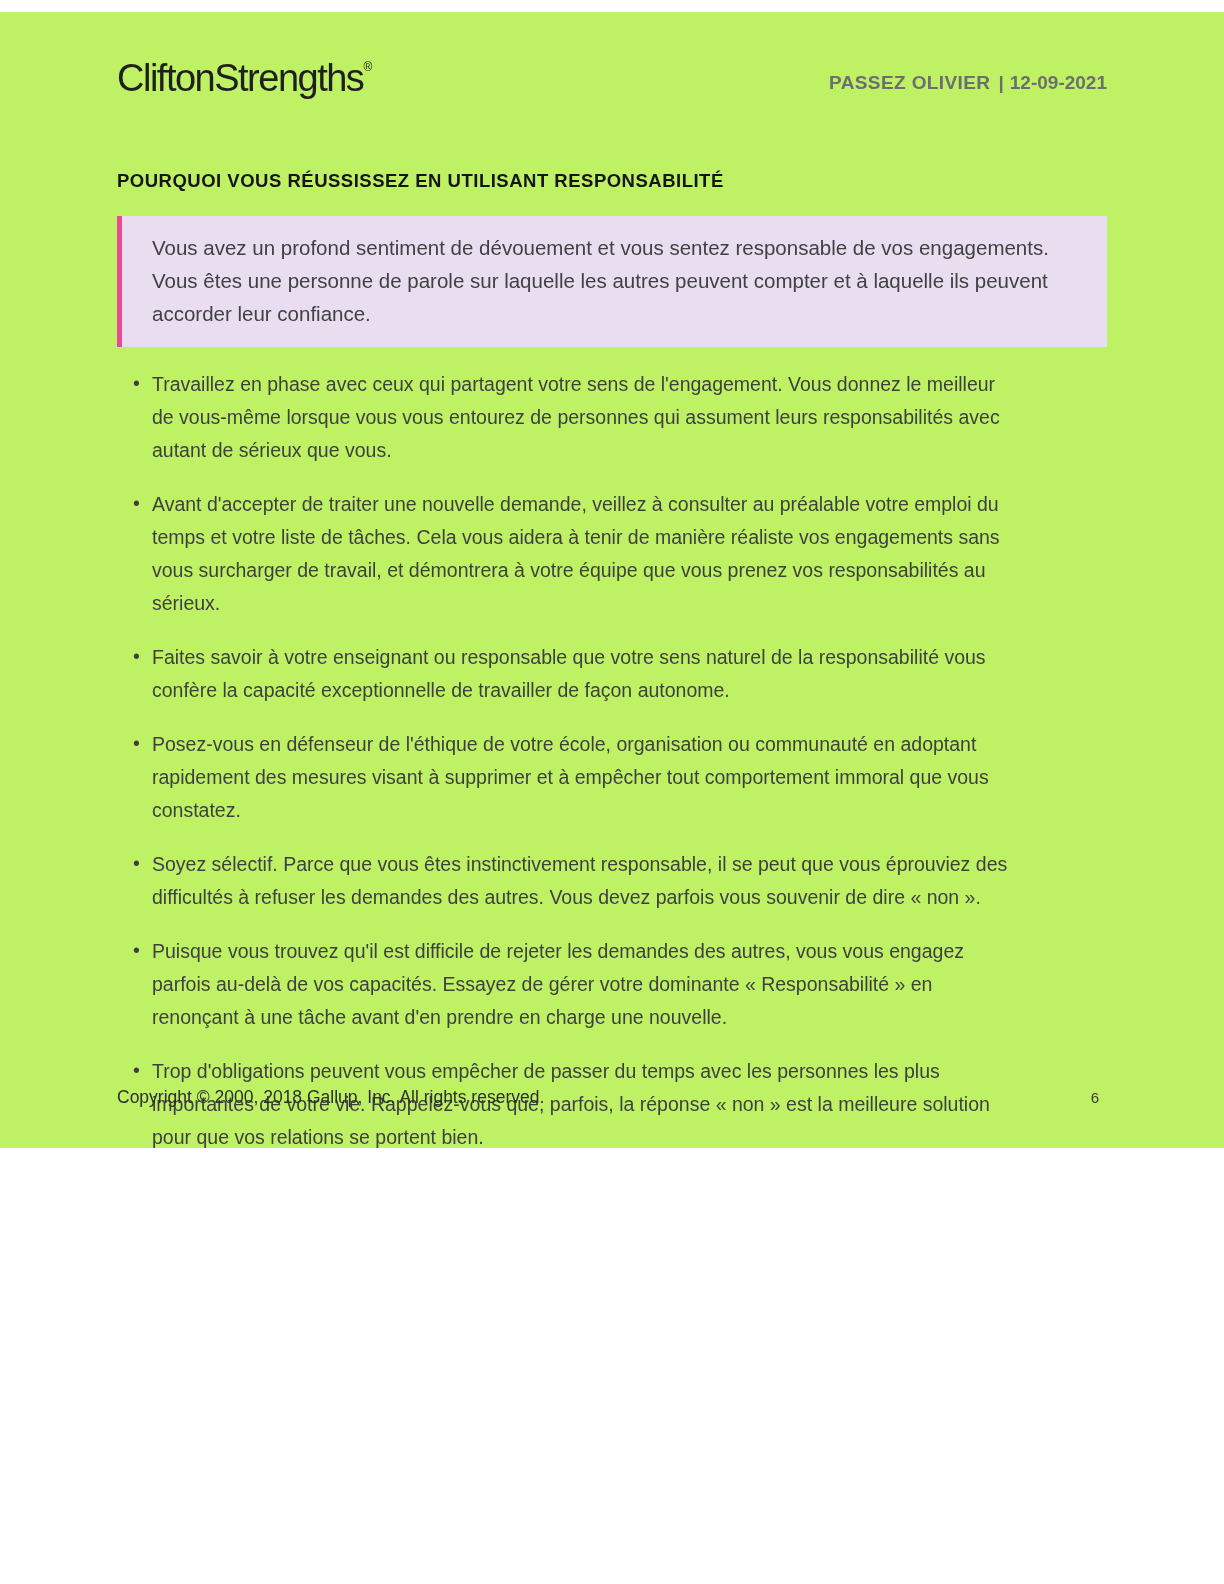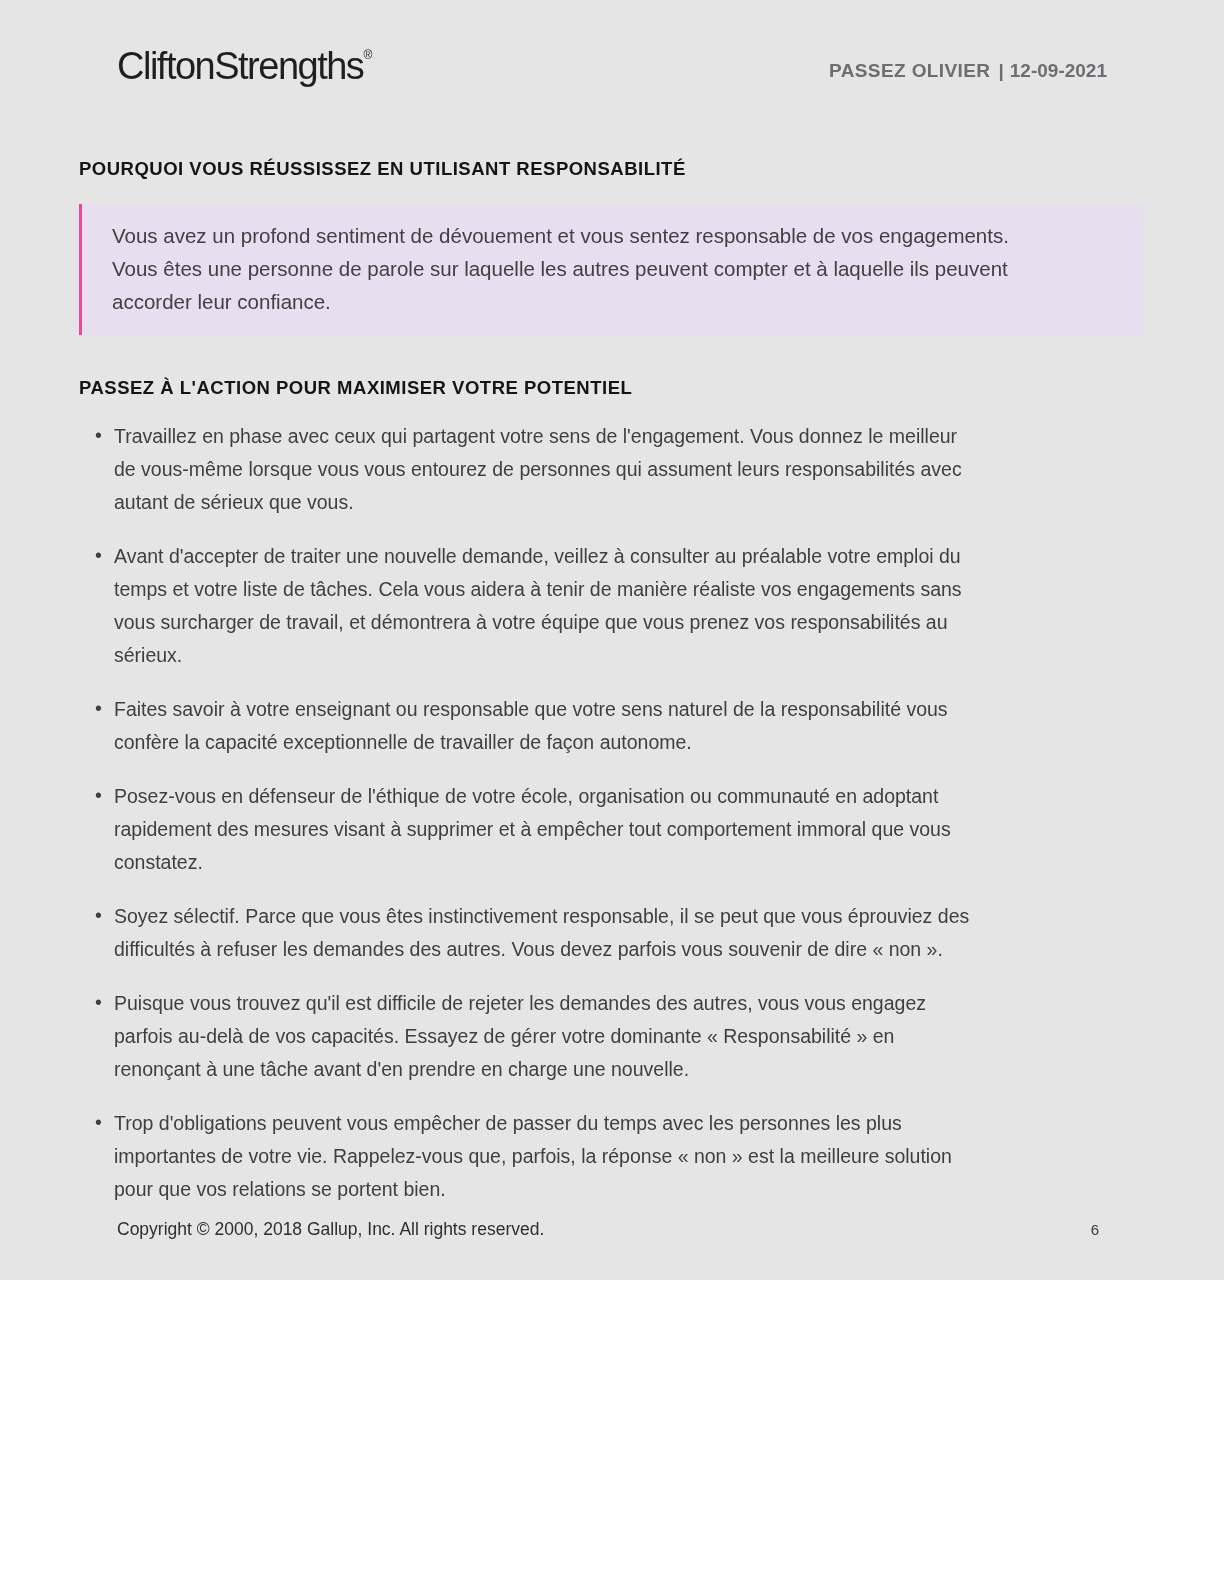--- a/index.html
+++ b/index.html
@@ -2,23 +2,23 @@
 <html lang="fr"><head>
 <meta charset="utf-8">
 <style>
   * { box-sizing: border-box; }
   html, body { margin: 0; padding: 0; background: #ffffff; }
   body { font-family: "Liberation Sans", sans-serif; }
 
   .page {
     position: relative;
     width: 1224px;
-    height: 1280px;
-    margin: 0 auto;
-    background: #e5e5e5;
+    height: 1136px;
+    margin: 12px auto;
+    background: #bef264;
     overflow: hidden;
   }
 
   
   .header {
     display: flex;
     justify-content: space-between;
     align-items: flex-start;
     padding: 46px 117px 0 117px;
   }
@@ -39,37 +39,37 @@
     margin-top: 14px;
     font-size: 19px;
     color: #6d6e71;
     white-space: nowrap;
   }
   .header-meta .person { font-weight: 700; letter-spacing: 0.4px; }
   .header-meta .divider { font-weight: 700; margin: 0 6px 0 8px; }
   .header-meta .date { font-weight: 700; }
 
   
-  .content { padding: 0 79px; }
+  .content { padding: 0 117px; }
 
   .section-title {
     margin: 0;
     font-size: 18.5px;
     font-weight: 700;
     color: #151517;
     letter-spacing: 0.5px;
   }
   .title-why { margin-top: 70px; }
   .title-action { margin-top: 42px; }
   .title-blindspots { margin-top: 36px; }
 
   .quote-box {
     margin-top: 24px;
     background: #e9def0;
-    border-left: 3px solid #ec4899;
+    border-left: 5px solid #ec4899;
     padding: 15px 28px 17px 30px;
   }
   .quote-text {
     margin: 0;
     font-size: 20.5px;
     line-height: 33px;
     color: #414042;
     max-width: 930px;
   }
 
@@ -131,21 +131,20 @@
   </header>
 
   <main class="content">
 
     <h2 class="section-title title-why">POURQUOI VOUS RÉUSSISSEZ EN UTILISANT RESPONSABILITÉ</h2>
 
     <div class="quote-box">
       <p class="quote-text">Vous avez un profond sentiment de dévouement et vous sentez responsable de vos engagements. Vous êtes une personne de parole sur laquelle les autres peuvent compter et à laquelle ils peuvent accorder leur confiance.</p>
     </div>
 
-    <h2 class="section-title title-action">PASSEZ À L'ACTION POUR MAXIMISER VOTRE POTENTIEL</h2>
 
 
     <ul class="bullets">
       <li>Travaillez en phase avec ceux qui partagent votre sens de l'engagement. Vous donnez le meilleur de vous-même lorsque vous vous entourez de personnes qui assument leurs responsabilités avec autant de sérieux que vous.</li>
       <li>Avant d'accepter de traiter une nouvelle demande, veillez à consulter au préalable votre emploi du temps et votre liste de tâches. Cela vous aidera à tenir de manière réaliste vos engagements sans vous surcharger de travail, et démontrera à votre équipe que vous prenez vos responsabilités au sérieux.</li>
       <li>Faites savoir à votre enseignant ou responsable que votre sens naturel de la responsabilité vous confère la capacité exceptionnelle de travailler de façon autonome.</li>
       <li>Posez-vous en défenseur de l'éthique de votre école, organisation ou communauté en adoptant rapidement des mesures visant à supprimer et à empêcher tout comportement immoral que vous constatez.</li>
       <li>Soyez sélectif. Parce que vous êtes instinctivement responsable, il se peut que vous éprouviez des difficultés à refuser les demandes des autres. Vous devez parfois vous souvenir de dire «&nbsp;non&nbsp;».</li>
     </ul>
 

